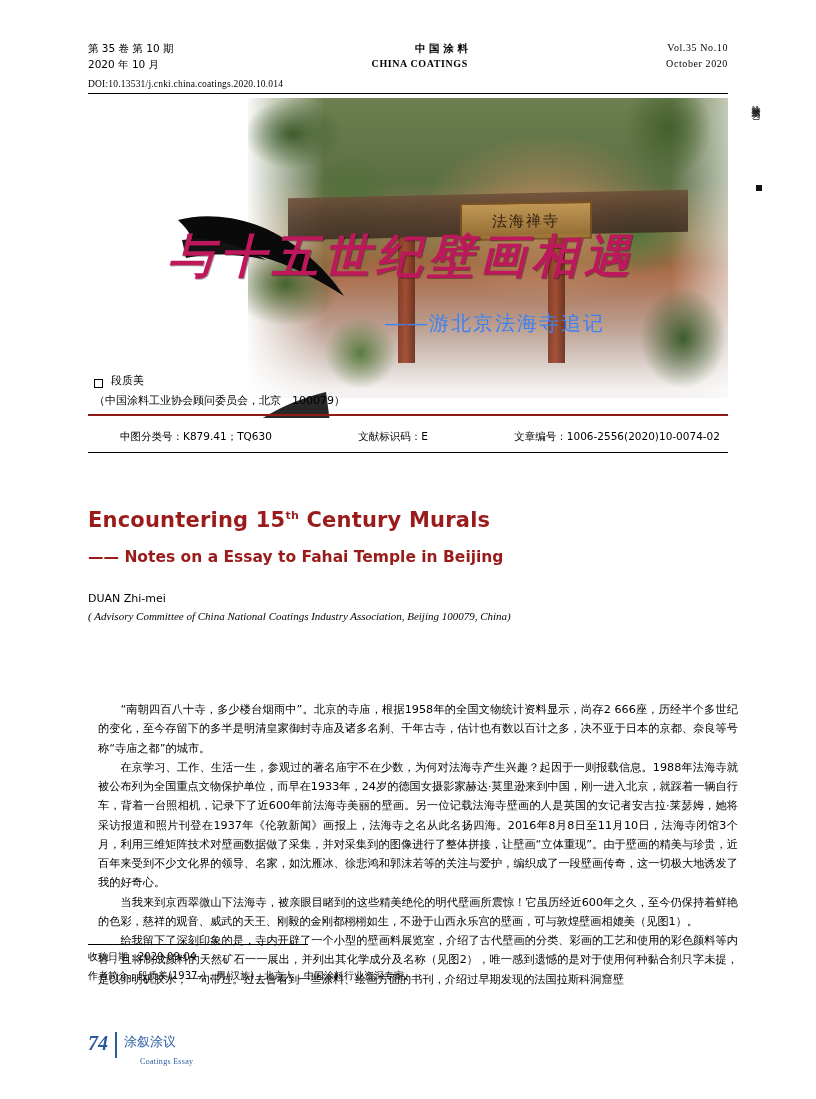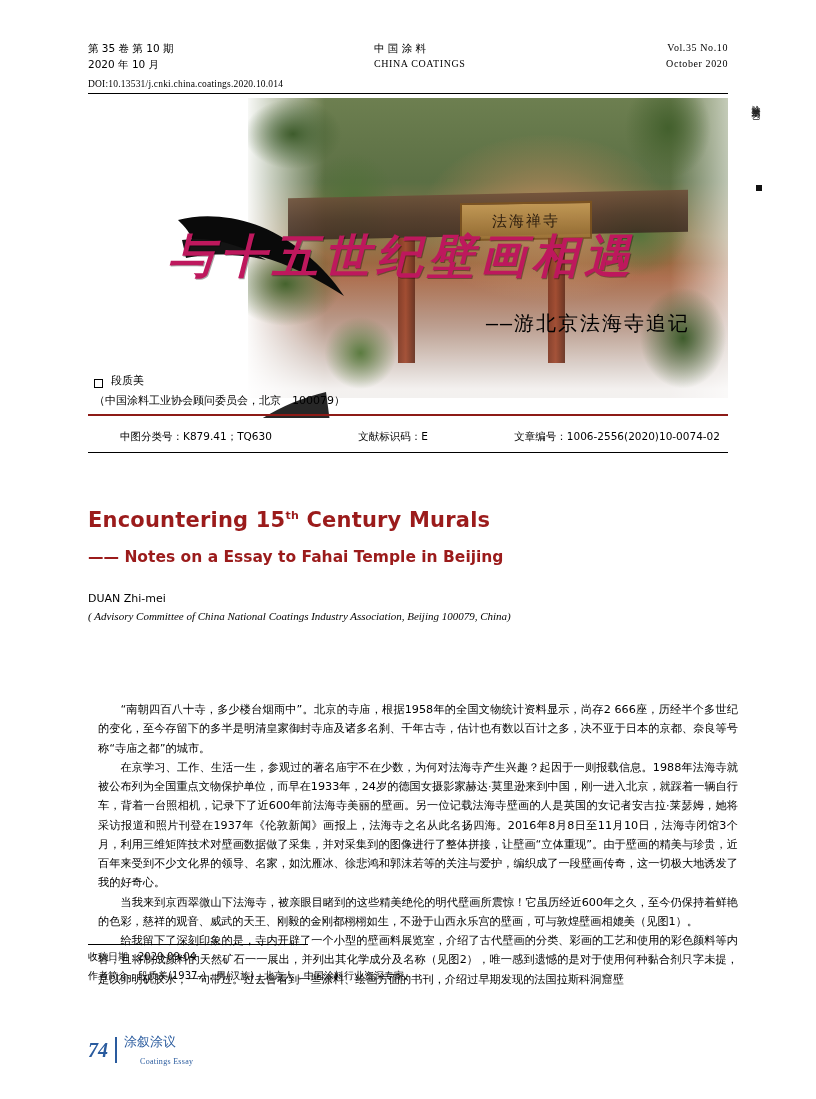--- a/index.html
+++ b/index.html
@@ -27,21 +27,21 @@
     position: absolute;
     left: 88px; top: 40px;
     width: 640px;
     display: flex;
     justify-content: space-between;
     align-items: flex-start;
     font-size: 10.5px;
     line-height: 1.55;
   }
   .masthead .col-l { text-align: left; }
-  .masthead .col-c { text-align: left; }
+  .masthead .col-c { text-align: right; font-weight: bold; }
   .masthead .col-r { text-align: right; }
   .mh-line { white-space: nowrap; }
   .mh-cn { font-family: "DejaVu Sans", sans-serif; font-size: 10.5px; }
   .mh-en { font-family: "Liberation Serif", serif; letter-spacing: .6px; font-size: 10px; }
 
   .doi {
     position: absolute;
     left: 88px; top: 79px;
     font-size: 9.5px;
     font-family: "Liberation Serif", serif;
@@ -164,25 +164,25 @@
     font-size: 46px;
     letter-spacing: 6px;
     color: #be185d;
     text-shadow: 1px 1px 0 rgba(0,0,0,.35);
     font-style: italic;
   }
   .cn-subtitle {
     position: absolute;
     left: 300px; top: 310px;
     width: 390px;
-    text-align: right;
-    font-family: Liberation Mono, monospace;
+    text-align: center;
+    font-family: Liberation Sans, sans-serif;
     font-size: 20px;
     letter-spacing: 2px;
-    color: #000000;
+    color: #3b82f6;
   }
 
   
   .author-cn {
     position: absolute;
     left: 94px; top: 373px;
     font-family: Liberation Mono, monospace;
     font-size: 11px;
     display: flex;
     align-items: flex-end;
@@ -284,21 +284,20 @@
     position: absolute;
     left: 88px; top: 948px;
     font-family: "DejaVu Sans", sans-serif;
     font-size: 10px;
     line-height: 1.85;
   }
   .page-num-wrap {
     position: absolute;
     left: 88px; top: 1032px;
     display: flex;
-    align-items: center;
     gap: 7px;
   }
   .page-num {
     font-family: "Liberation Serif", serif;
     font-style: italic;
     font-weight: bold;
     font-size: 20px;
     color: #2a5b9e;
   }
   .page-bar {

